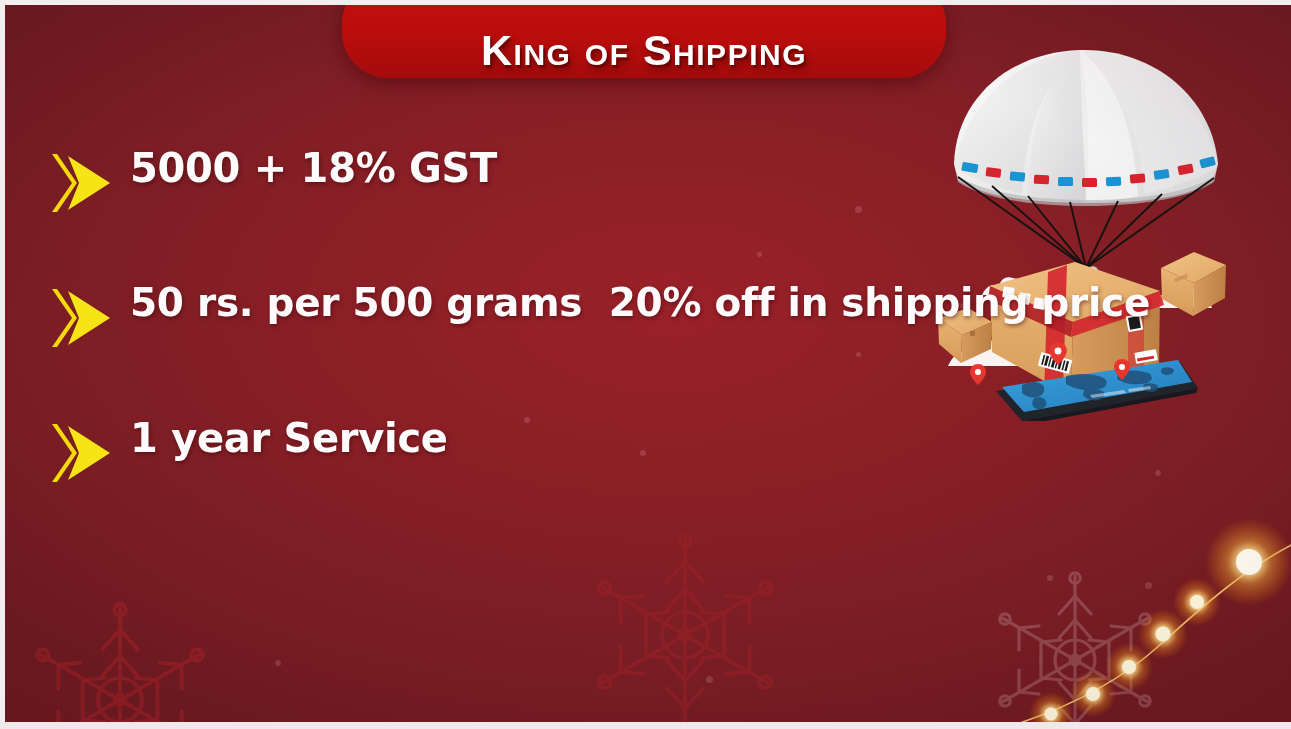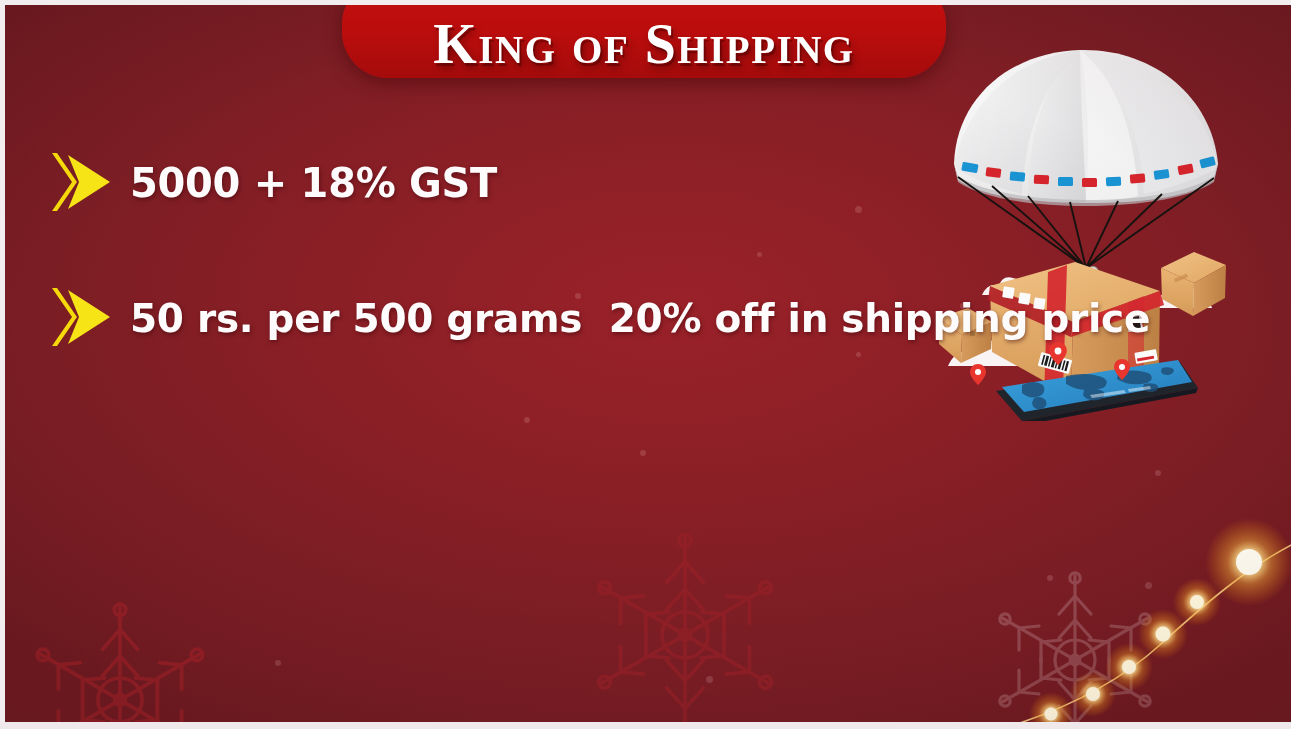--- a/index.html
+++ b/index.html
@@ -77,43 +77,43 @@
     border-radius: 46px;
     background: linear-gradient(180deg, #c41010 0%, #bb0d0d 55%, #a50b0b 100%);
     box-shadow: 0 6px 18px rgba(60,0,0,0.45);
     display: flex;
     align-items: flex-end;
     justify-content: center;
     box-sizing: border-box;
     padding-bottom: 6px;
   }
   .title-text {
-    font-family: Liberation Serif, serif;
+    font-family: Liberation Sans, sans-serif;
     font-weight: 700;
-    font-size: 56px;
+    font-size: 43px;
     line-height: 1;
     color: #ffffff;
     font-variant: small-caps;
     letter-spacing: 1.5px;
     text-shadow:
       2px 3px 0 rgba(90,0,0,0.55),
       3px 5px 7px rgba(50,0,0,0.45);
     white-space: nowrap;
   }
 
   
   .bullets {
     position: absolute;
     left: 46px;
     top: 148px;
     width: 1180px;
   }
   .bullet-row {
     display: flex;
-    align-items: center;
+    align-items: flex-start;
     height: 70px;
     margin-bottom: 65px;
   }
   .bullet-row:last-child { margin-bottom: 0; }
 
   .arrow-icon {
     flex: 0 0 auto;
     width: 72px;
     height: 72px;
     margin-right: 12px;
@@ -456,20 +456,29 @@
     <div class="bullet-row">
       <span class="arrow-icon">
         <svg width="72" height="72" viewBox="0 0 72 72">
           <path d="M22 8 L64 35 L22 62 L33 35 Z" fill="#f7e417"></path>
           <path d="M6 6 L26 35 L6 64 L11 64 L31 35 L11 6 Z" fill="#f5d90a"></path>
         </svg>
       </span>
       <span class="bullet-text long">50 rs. per 500 grams  20% off in shipping price</span>
     </div>
 
+    <div class="bullet-row">
+      <span class="arrow-icon">
+        <svg width="72" height="72" viewBox="0 0 72 72">
+          <path d="M22 8 L64 35 L22 62 L33 35 Z" fill="#f7e417"></path>
+          <path d="M6 6 L26 35 L6 64 L11 64 L31 35 L11 6 Z" fill="#f5d90a"></path>
+        </svg>
+      </span>
+      <span class="bullet-text">1 year Service</span>
+    </div>
 
   </div>
 
   <div class="bg-edge-top"></div>
   <div class="bg-edge-left"></div>
   <div class="bg-edge-bottom"></div>
 
 </div>
 
 </body></html>

